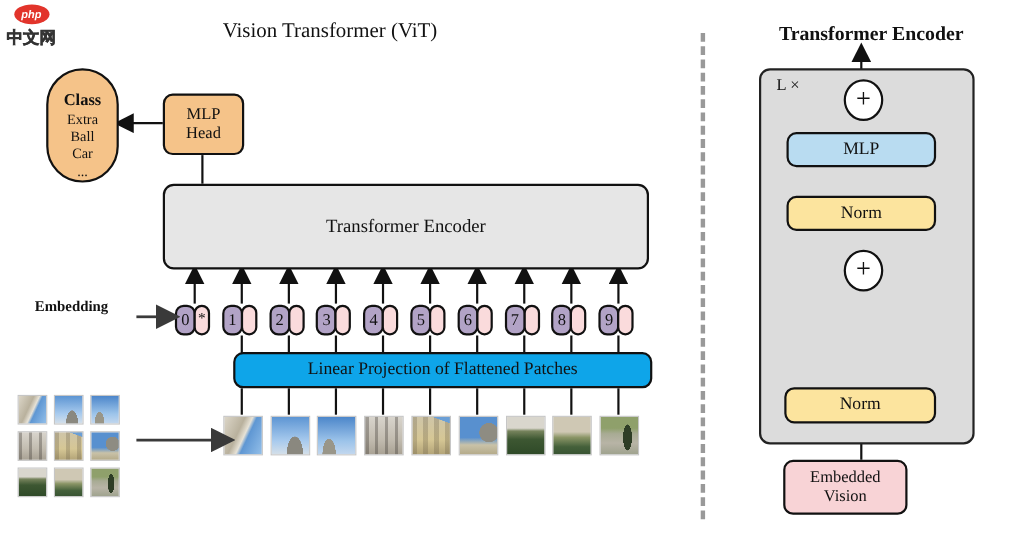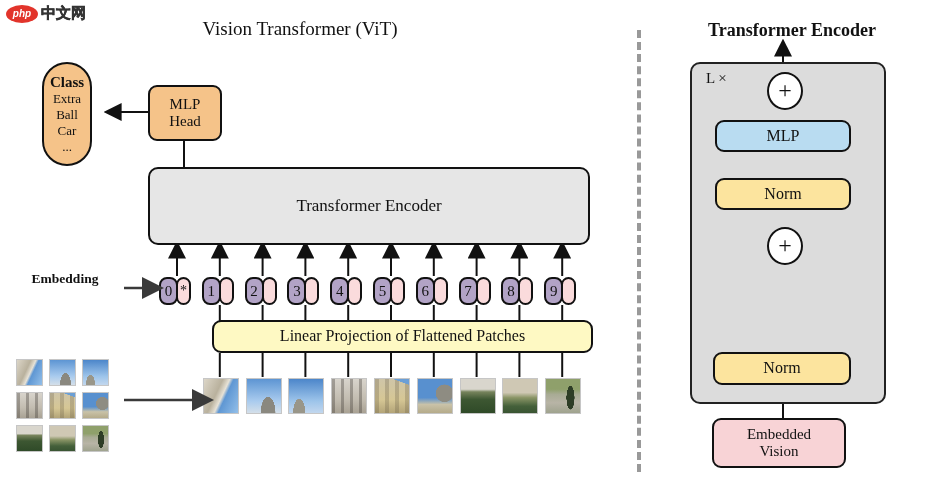--- a/index.html
+++ b/index.html
@@ -6,33 +6,33 @@
   #canvas{position:relative;width:930px;height:485px;background:#fff;overflow:hidden;
           font-family:"Liberation Serif",serif;color:#111;}
   .abs{position:absolute;box-sizing:border-box;}
   .box{position:absolute;box-sizing:border-box;border:2px solid #111;border-radius:9px;
        display:flex;flex-direction:column;align-items:center;justify-content:center;
        text-align:center;line-height:1.15;}
   
   #title-left{left:135px;top:18px;width:330px;text-align:center;font-size:19px;font-weight:normal;}
   #title-right{left:667px;top:20px;width:250px;text-align:center;font-size:18px;font-weight:bold;}
   
-  #watermark{left:6px;top:4px;display:flex;align-items:center;gap:3px;}
+  #watermark{left:6px;top:4px;display:flex;align-items:center;gap:3px;flex-direction:column;}
   #wm-ellipse{width:32px;height:18px;background:#e2342b;border-radius:50%;color:#fff;
               font-family:"Liberation Sans",sans-serif;font-style:italic;font-weight:bold;
               font-size:10px;display:flex;align-items:center;justify-content:center;}
   #wm-site{font-family:"Liberation Sans",sans-serif;font-weight:bold;font-size:15px;color:#333;
            -webkit-text-stroke:0.5px #333;}
   
-  #class-box{left:42px;top:62px;width:50px;height:104px;border-radius:33px;background:#f5c389;
-             font-size:13px;line-height:1.22;}
+  #class-box{left:42px;top:62px;width:66px;height:104px;border-radius:33px;background:#f5c389;
+             font-size:13px;line-height:1.22;justify-content:flex-end;}
   #class-box .cls-title{font-weight:bold;font-size:15px;}
   #mlp-head{left:148px;top:85px;width:74px;height:56px;background:#f5c389;font-size:15px;}
   #encoder-left{left:148px;top:167px;width:442px;height:78px;background:#e6e6e6;font-size:17px;border-radius:10px;}
-  #linproj{left:212px;top:320px;width:381px;height:33px;background:#fef9c3;font-size:16px;}
+  #linproj{left:212px;top:320px;width:381px;height:33px;background:#0ea5e9;font-size:16px;}
   
   .token{position:absolute;top:277px;height:28px;display:flex;}
   .tk-num,.tk-patch{box-sizing:border-box;height:28px;border:2px solid #111;border-radius:8px;
         display:flex;align-items:center;justify-content:center;font-size:15px;}
   .tk-num{width:19px;background:#b2a3c6;}
   .tk-patch{width:15px;background:#fadbdc;margin-left:-2px;font-size:14px;}
   
   #patch-pos{left:6px;top:271px;width:118px;text-align:center;font-weight:bold;font-size:13.5px;line-height:1.2;}
   #note{left:14px;top:313px;width:140px;font-size:12.5px;line-height:1.25;}
   #note code{font-family:"DejaVu Sans Mono",monospace;font-size:11px;}
@@ -49,21 +49,21 @@
   #lx-label{left:706px;top:70px;font-size:15px;}
   .plus-circle{position:absolute;width:32px;height:32px;border:2px solid #111;border-radius:50%;
                background:#fff;display:flex;align-items:center;justify-content:center;
                font-size:24px;line-height:1;padding-bottom:2px;}
   #plus-top{left:767px;top:72px;}
   #plus-mid{left:767px;top:227px;}
   #mlp-box{left:715px;top:120px;width:136px;height:32px;background:#b9dcf1;font-size:16px;}
   #norm1{left:715px;top:178px;width:136px;height:32px;background:#fce49e;font-size:16px;}
   #mha{left:713px;top:271px;width:138px;height:50px;background:#addba3;font-size:15px;}
   #norm2{left:713px;top:352px;width:138px;height:33px;background:#fce49e;font-size:16px;}
-  #embedded{left:712px;top:418px;width:134px;height:50px;background:#f8d3d6;font-size:15px;}
+  #embedded{left:712px;top:418px;width:113px;height:50px;background:#f8d3d6;font-size:15px;}
   svg#wires{position:absolute;left:0;top:0;z-index:2;pointer-events:none;}
   #canvas>div{z-index:3;}
   #encoder-left,#encoder-right{z-index:1;}
 </style>
 </head>
 <body>
 
 <div id="canvas">
 
   <div class="box" id="encoder-left">

